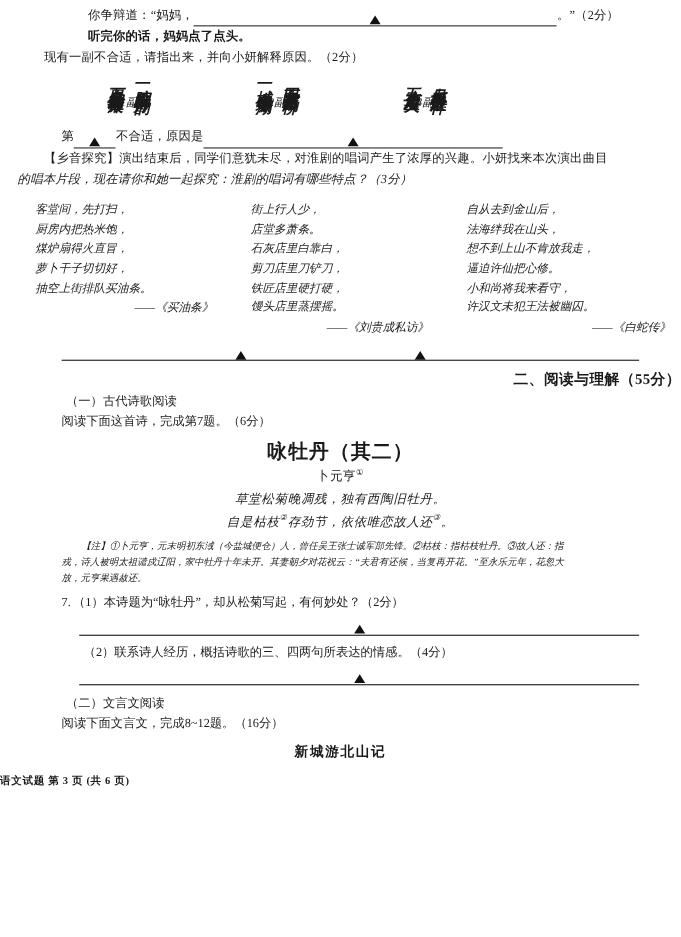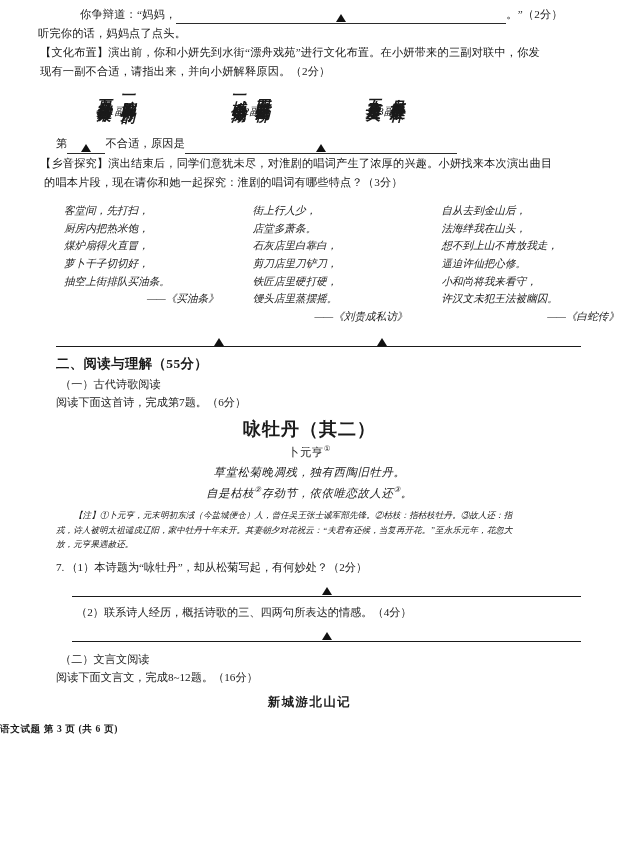--- a/index.html
+++ b/index.html
@@ -90,21 +90,21 @@
     margin-top: 6px;
     font-size: 11px;
     align-self: flex-start;
     padding-left: 2px;
   }
 
   
   .lyrics {
     display: flex;
     margin-top: 10px;
-    padding-left: 64px;
+    padding-left: 32px;
     gap: 34px;
   }
   .lyric-col { width: 162px; }
   .lyric-col .ly {
     font-size: 10.6px;
     line-height: 17.6px;
     white-space: nowrap;
     font-style: italic;
   }
   .lyric-src {
@@ -125,20 +125,21 @@
   }
   .section-divider .tri { bottom: 0px; }
   .section-divider .tri.a { left: 31%; }
   .section-divider .tri.b { left: 62%; }
 
   .h-section {
     font-size: 13.4px;
     font-weight: bold;
     margin: 4px 0 2px 56px;
     letter-spacing: 0.4px;
+    text-align: right;
   }
   .sub-section {
     font-size: 11.2px;
     margin-left: 60px;
     line-height: 18px;
   }
   .instr {
     font-size: 11.2px;
     margin-left: 56px;
     line-height: 18px;
@@ -201,23 +202,22 @@
 </style>
 </head>
 <body>
 
 <div class="page">
 
   <div class="spacer-sm"></div>
   <div class="line indent2 body-col" style="margin-left:56px;">
     <span>你争辩道：“妈妈，</span><span class="rule-wrap" style="width:330px;"><span class="rule"></span><span class="tri"></span></span><span>。”（2分）</span>
   </div>
-  <div class="line" style="margin-left:38px;">听完你的话，妈妈点了点头。</div>
-
-  <div class="line" style="margin-left:40px;">【文化布置】演出前，你和小妍先到水街“漂舟戏苑”进行文化布置。在小妍带来的三副对联中，你发</div>
+  <div class="line" style="margin-left:80px;font-weight:bold;">听完你的话，妈妈点了点头。</div>
+
   <div class="line" style="margin-left:40px;">现有一副不合适，请指出来，并向小妍解释原因。（2分）</div>
 
   <div class="couplets">
 
     <div class="couplet">
       <div class="couplet-cols">
         <div class="vline">一腔淮剧神舟韵</div>
         <div class="vline">万里盐场国库银</div>
       </div>
       <div class="couplet-label">第1副</div>
@@ -239,21 +239,21 @@
       <div class="couplet-label">第3副</div>
     </div>
 
   </div>
 
   <div class="line" style="margin-left:56px;margin-top:16px;font-family:Liberation Mono, monospace;">
     <span>第</span><span class="rule-wrap" style="width:38px;"><span class="rule"></span><span class="tri"></span></span><span>不合适，原因是</span><span class="rule-wrap" style="width:272px;"><span class="rule"></span><span class="tri"></span></span>
   </div>
 
   <div class="line" style="margin-left:40px;">【乡音探究】演出结束后，同学们意犹未尽，对淮剧的唱词产生了浓厚的兴趣。小妍找来本次演出曲目</div>
-  <div class="line" style="margin-left:44px;">的唱本片段，现在请你和她一起探究：淮剧的唱词有哪些特点？（3分）</div>
+  <div class="line" style="margin-left:16px;font-style:italic;">的唱本片段，现在请你和她一起探究：淮剧的唱词有哪些特点？（3分）</div>
 
   <div class="lyrics">
 
     <div class="lyric-col">
       <div class="ly">客堂间，先打扫，</div>
       <div class="ly">厨房内把热米饱，</div>
       <div class="ly">煤炉扇得火直冒，</div>
       <div class="ly">萝卜干子切切好，</div>
       <div class="ly">抽空上街排队买油条。</div>
       <div class="lyric-src">——《买油条》</div>

